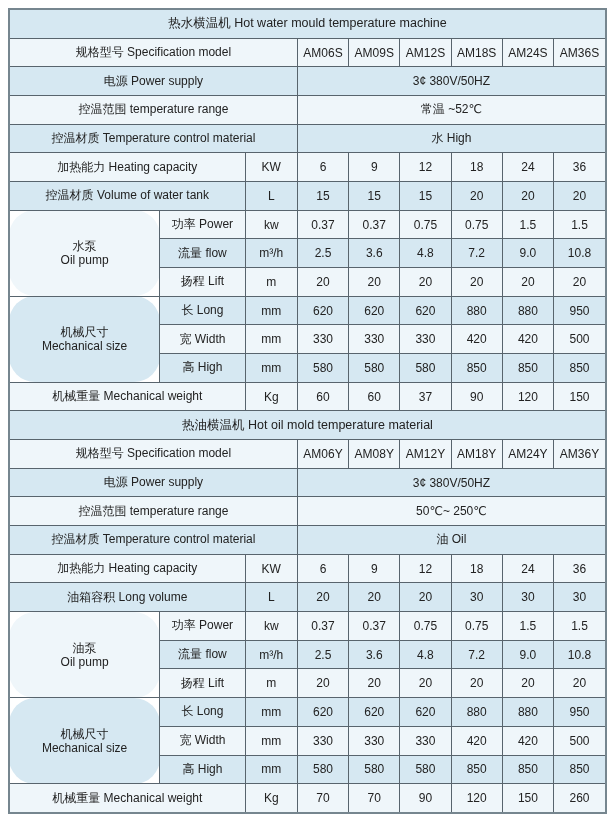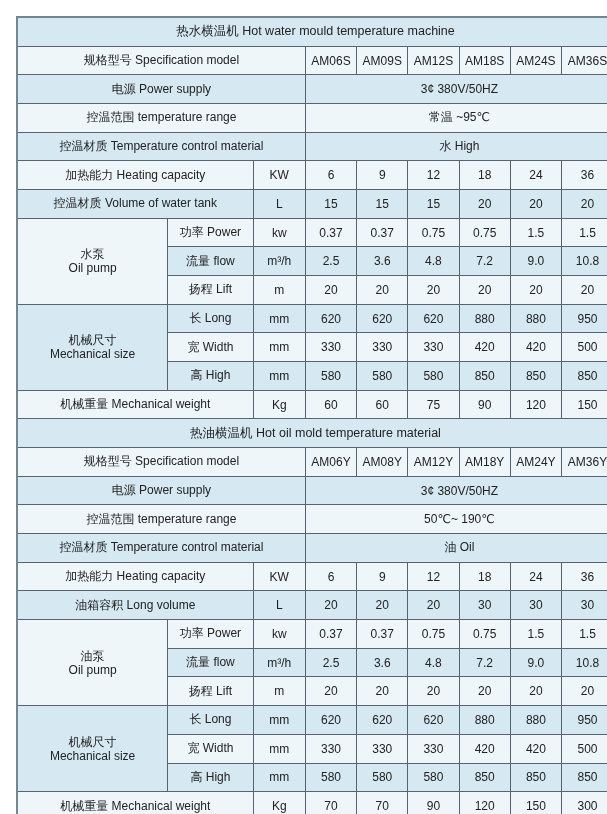--- a/index.html
+++ b/index.html
@@ -1,36 +1,36 @@
 <!DOCTYPE html>
 <html><head>
 <meta charset="utf-8">
 <style>
   html,body{margin:0;padding:0;background:#ffffff;}
   .screen{
     width:607px;height:814px;box-sizing:border-box;
-    background:#ffffff;padding:16px;
+    background:#ffffff;padding:8px;
     font-family:"Liberation Sans","DejaVu Sans",sans-serif;
   }
   table.spec{
     width:599px;height:806px;
     border-collapse:collapse;table-layout:fixed;
     border:2px solid #76868f;
     font-size:12px;color:#222222;
   }
   table.spec td{
     border:1px solid #58646d;
     text-align:center;vertical-align:middle;
     padding:0 2px;height:26px;
     overflow:hidden;white-space:nowrap;
   }
   tr.b td{background:#d6e8f2;}
   tr.w td{background:#eff6fa;}
   td.title{font-size:12.5px;}
-  td.grp{white-space:normal;line-height:14px;}
+  td.grp{white-space:normal;line-height:14px;border-radius:26px;}
   td.grp div{line-height:14px;}
 </style>
 </head>
 <body>
 
 <div class="screen">
 <table class="spec">
 <colgroup>
   <col style="width:150px">
         <col style="width:85px">
@@ -57,21 +57,21 @@
   <td>AM24S</td>
   <td>AM36S</td>
 </tr>
 
 <tr class="b">
   <td colspan="3">电源 Power supply</td>
   <td colspan="6">3¢ 380V/50HZ</td>
 </tr>
 <tr class="w">
   <td colspan="3">控温范围 temperature range</td>
-  <td colspan="6">常温 ~95℃</td>
+  <td colspan="6">常温 ~52℃</td>
 </tr>
 <tr class="b">
   <td colspan="3">控温材质 Temperature control material</td>
   <td colspan="6">水 High</td>
 </tr>
 
 <tr class="w">
   <td colspan="2">加热能力 Heating capacity</td>
   <td>KW</td>
   <td>6</td>
@@ -160,21 +160,21 @@
   <td>850</td>
   <td>850</td>
   <td>850</td>
 </tr>
 
 <tr class="w">
   <td colspan="2">机械重量 Mechanical weight</td>
   <td>Kg</td>
   <td>60</td>
   <td>60</td>
-  <td>75</td>
+  <td>37</td>
   <td>90</td>
   <td>120</td>
   <td>150</td>
 </tr>
 
 <tr class="b">
           <td class="title" colspan="9">热油横温机 Hot oil mold temperature material</td>
         </tr>
 
 <tr class="w">
@@ -186,21 +186,21 @@
   <td>AM24Y</td>
   <td>AM36Y</td>
 </tr>
 
 <tr class="b">
   <td colspan="3">电源 Power supply</td>
   <td colspan="6">3¢ 380V/50HZ</td>
 </tr>
 <tr class="w">
   <td colspan="3">控温范围 temperature range</td>
-  <td colspan="6">50℃~ 190℃</td>
+  <td colspan="6">50℃~ 250℃</td>
 </tr>
 <tr class="b">
   <td colspan="3">控温材质 Temperature control material</td>
   <td colspan="6">油 Oil</td>
 </tr>
 
 <tr class="w">
   <td colspan="2">加热能力 Heating capacity</td>
   <td>KW</td>
   <td>6</td>
@@ -292,18 +292,18 @@
 </tr>
 
 <tr class="w">
   <td colspan="2">机械重量 Mechanical weight</td>
   <td>Kg</td>
   <td>70</td>
   <td>70</td>
   <td>90</td>
   <td>120</td>
   <td>150</td>
-  <td>300</td>
+  <td>260</td>
 </tr>
 
 </tbody>
 </table>
 </div>
 
 </body></html>

